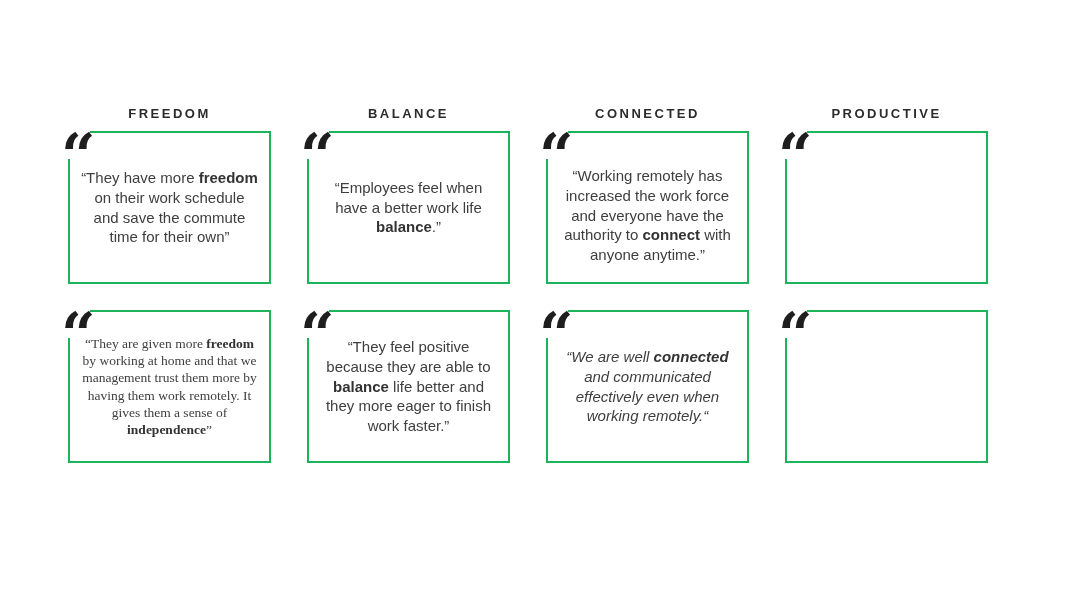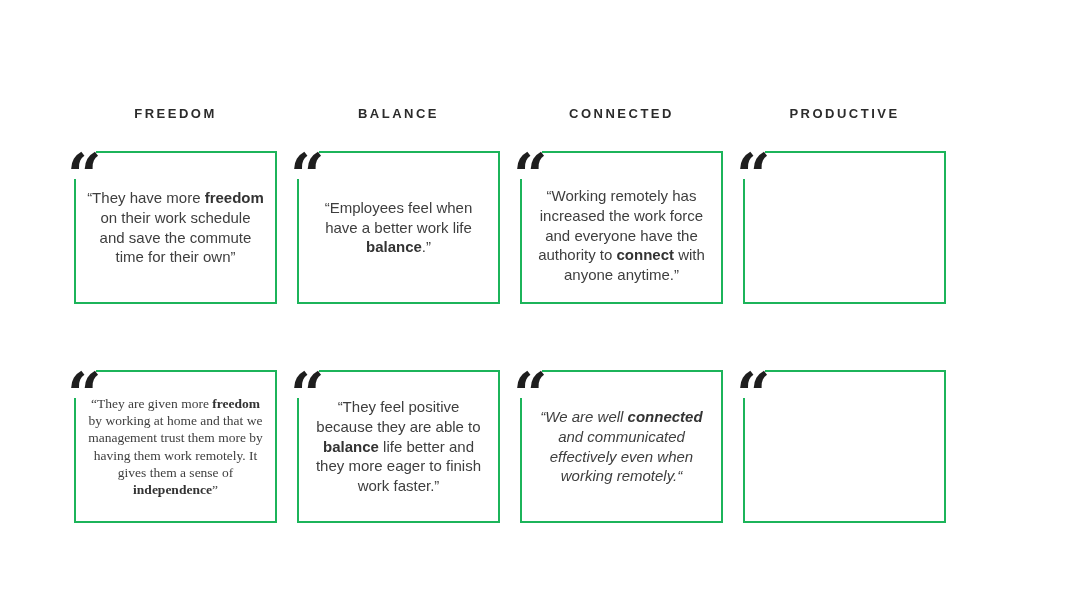--- a/index.html
+++ b/index.html
@@ -6,27 +6,26 @@
   .canvas {
     position: relative;
     width: 1080px;
     height: 600px;
     background: #ffffff;
     overflow: hidden;
     font-family: "Liberation Sans", sans-serif;
   }
   .grid {
     position: absolute;
-    left: 74px;
+    left: 68px;
     top: 104px;
     display: grid;
     grid-template-columns: repeat(4, 203px);
     grid-template-rows: 27px 153px 26px 153px;
     column-gap: 36px;
-    gap: 20px;
   }
   .col-header {
     grid-row: 1;
     align-self: start;
     text-align: center;
     font-size: 13px;
     font-weight: 700;
     letter-spacing: 2.5px;
     color: #2b2b2b;
     line-height: 15px;

